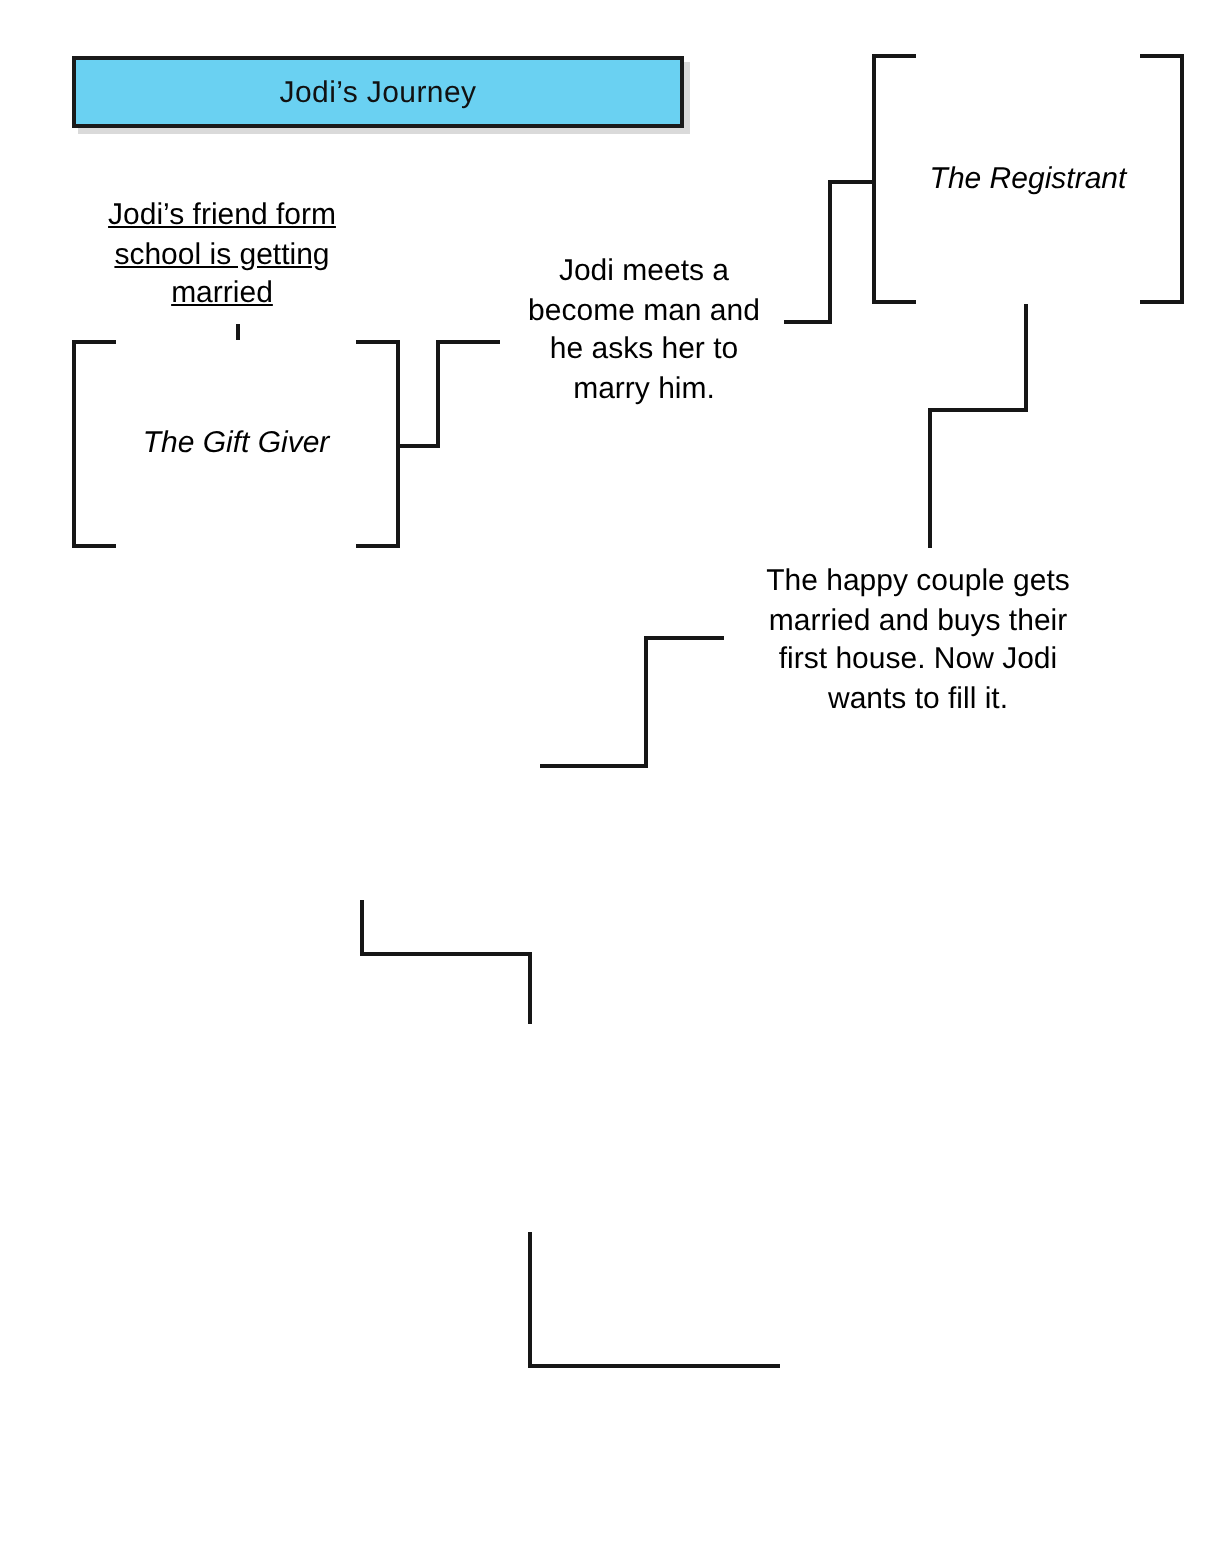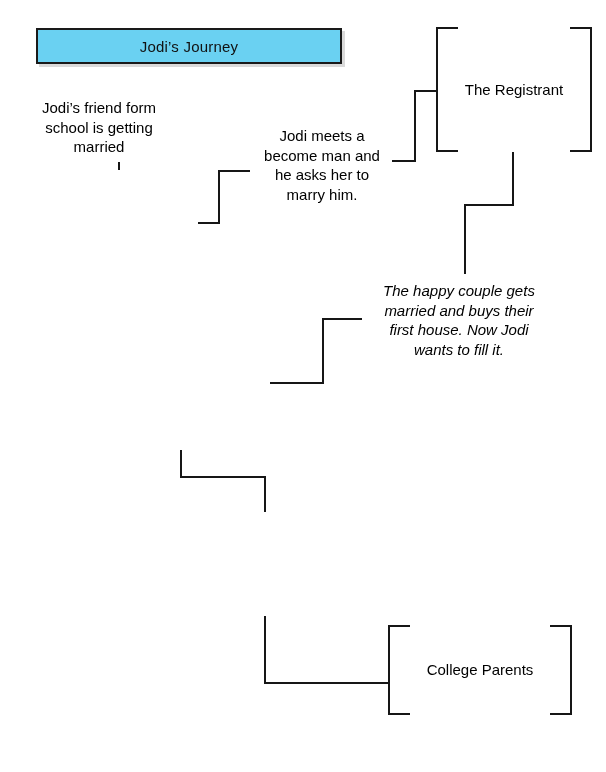--- a/index.html
+++ b/index.html
@@ -47,20 +47,21 @@
     text-align: center;
     font-size: 15px;
     line-height: 1.30;
     color: #000000;
     white-space: pre-line;
   }
 
   
   .bracket {
     position: absolute;
+    font-style: italic;
   }
   .bracket .arm {
     position: absolute;
     top: 0;
     bottom: 0;
     width: 22px;
     box-sizing: border-box;
     border-top: 2px solid #161616;
     border-bottom: 2px solid #161616;
   }
@@ -98,26 +99,31 @@
 </style>
 </head>
 <body>
 
 <div id="canvas">
 
   <div class="title-box">
     <span class="title-text">Jodi’s Journey</span>
   </div>
 
-  <div class="note" style="left:10px; top:98px; width:178px;">Jodi’s friend form
+  <div class="note" style="left:22px; top:98px; width:178px;text-decoration:underline;">Jodi’s friend form
 school is getting
 married</div>
 
   <div class="vline" style="left:118px; top:162px; height:8px;"></div>
 
+  <div class="bracket" style="left:36px; top:170px; width:164px; height:104px;">
+    <div class="arm left"></div>
+    <div class="arm right"></div>
+    <div class="bracket-label">The Gift Giver</div>
+  </div>
 
   <div class="note" style="left:248px; top:126px; width:148px;">Jodi meets a
 become man and
 he asks her to
 marry him.</div>
 
   <div class="hline" style="left:198px; top:222px; width:22px;"></div>
   <div class="vline" style="left:218px; top:170px; height:54px;"></div>
   <div class="hline" style="left:218px; top:170px; width:32px;"></div>
 
@@ -128,37 +134,32 @@
   </div>
 
   <div class="hline" style="left:392px; top:160px; width:24px;"></div>
   <div class="vline" style="left:414px; top:90px; height:72px;"></div>
   <div class="hline" style="left:414px; top:90px; width:24px;"></div>
 
   <div class="vline" style="left:512px; top:152px; height:54px;"></div>
   <div class="hline" style="left:464px; top:204px; width:50px;"></div>
   <div class="vline" style="left:464px; top:204px; height:70px;"></div>
 
-  <div class="note" style="left:366px; top:281px; width:186px;font-style:italic;">The happy couple gets
+  <div class="note" style="left:366px; top:281px; width:186px;">The happy couple gets
 married and buys their
 first house.  Now Jodi
 wants to fill it.</div>
 
 
   <div class="hline" style="left:270px; top:382px; width:54px;"></div>
   <div class="vline" style="left:322px; top:318px; height:66px;"></div>
   <div class="hline" style="left:322px; top:318px; width:40px;"></div>
 
   <div class="vline" style="left:180px; top:450px; height:28px;"></div>
   <div class="hline" style="left:180px; top:476px; width:86px;"></div>
   <div class="vline" style="left:264px; top:476px; height:36px;"></div>
 
 
   <div class="vline" style="left:264px; top:616px; height:68px;"></div>
   <div class="hline" style="left:264px; top:682px; width:126px;"></div>
 
-  <div class="bracket" style="left:388px; top:625px; width:184px; height:90px;">
-    <div class="arm left"></div>
-    <div class="arm right"></div>
-    <div class="bracket-label">College Parents</div>
-  </div>
 
 </div>
 
 </body></html>

